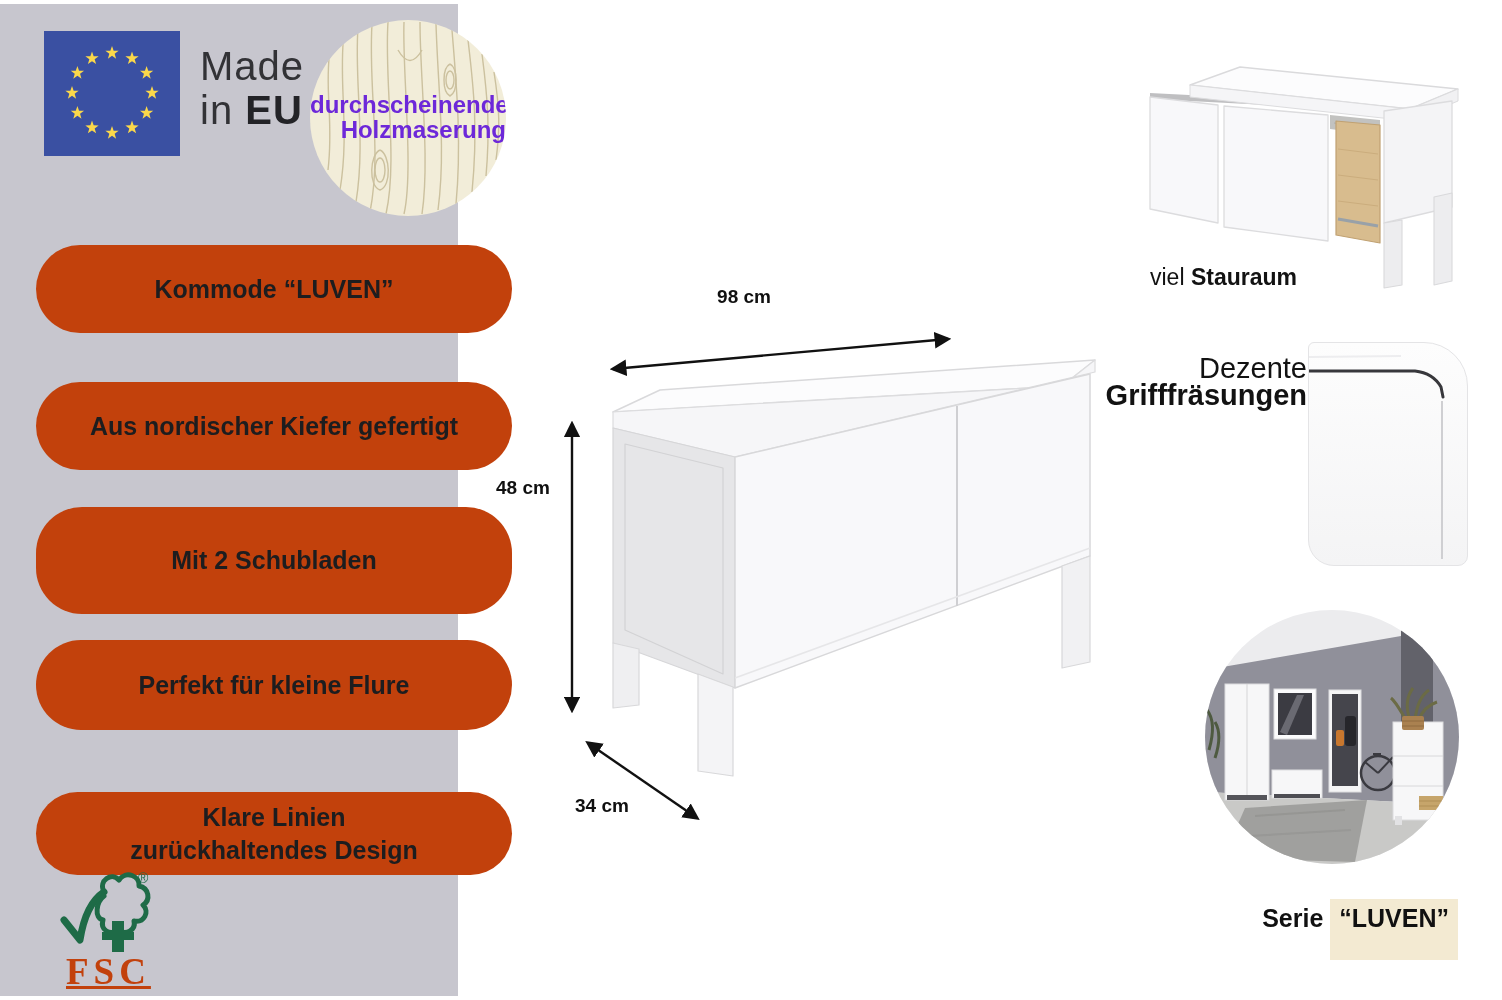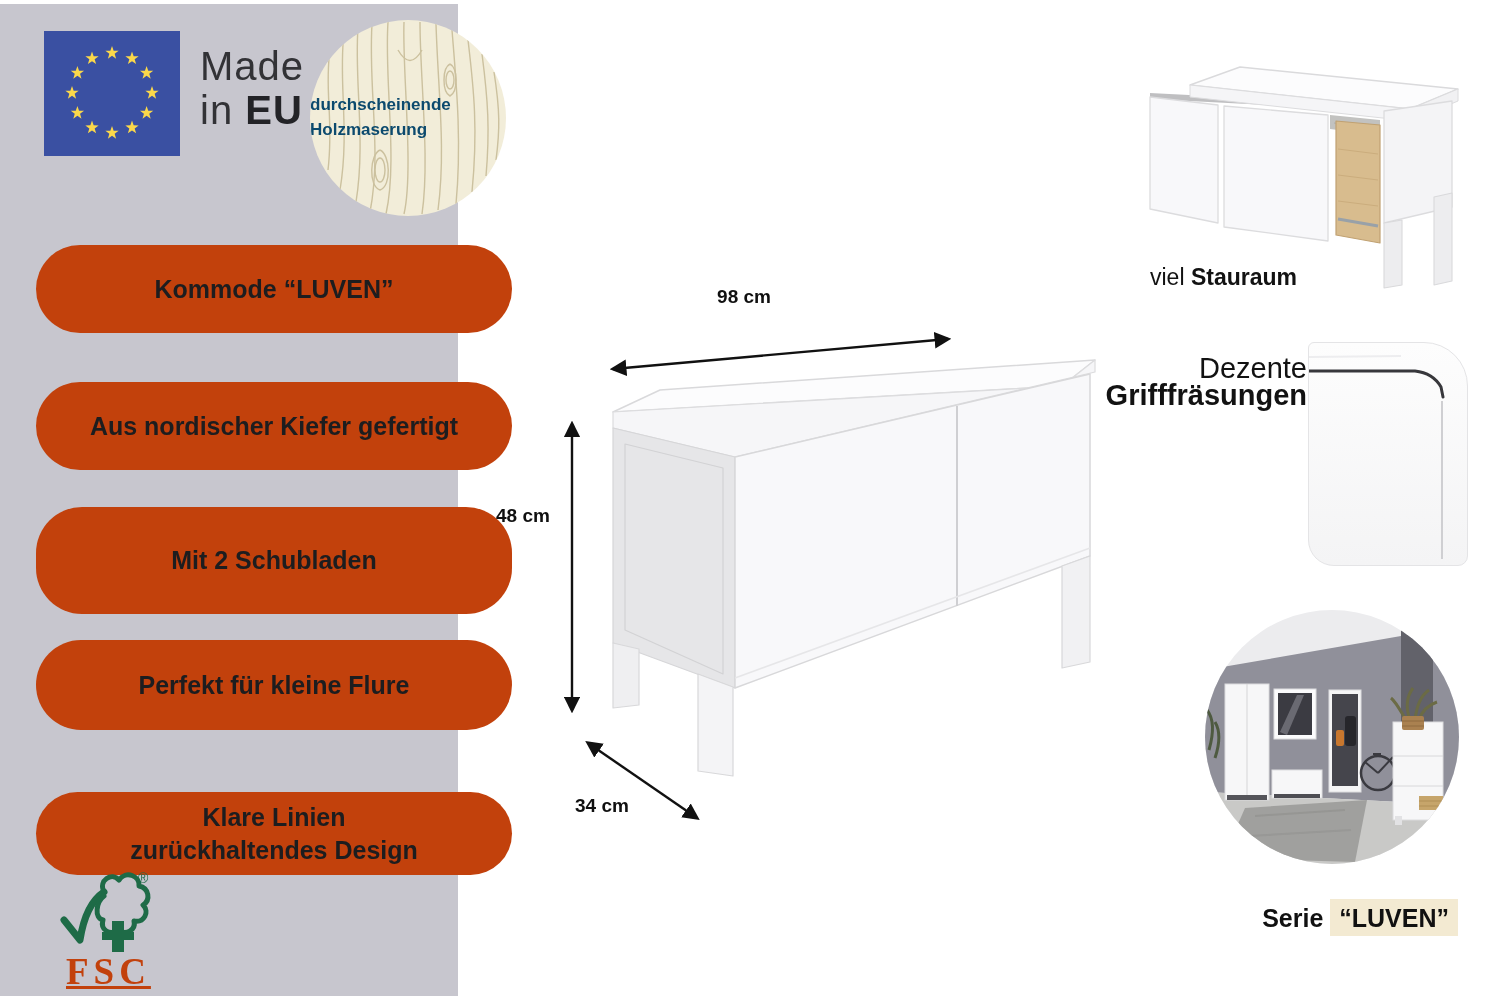--- a/index.html
+++ b/index.html
@@ -9,61 +9,61 @@
 
   
   .eu-flag{position:absolute;left:44px;top:31px;}
   .made-in{position:absolute;left:200px;top:44px;font-size:40px;line-height:44px;color:#323236;letter-spacing:1px;}
   .made-in b{font-weight:bold;color:#232327;}
 
   
   .wood-circle{position:absolute;left:310px;top:20px;width:196px;height:196px;border-radius:50%;
                background:#f2edd9;overflow:hidden;}
   .wood-circle svg{position:absolute;left:0;top:0;}
-  .wood-text{position:absolute;left:0;top:72px;width:100%;text-align:left;
-             font-weight:bold;font-size:17px;line-height:25px;color:#0c4a6e;}
+  .wood-text{position:absolute;left:0;top:72px;width:100%;text-align:right;
+             font-weight:bold;font-size:24px;line-height:25px;color:#6d28d9;}
 
   
   .pill{position:absolute;left:36px;width:476px;border-radius:46px;background:#c2410c;
         display:flex;flex-direction:column;justify-content:center;align-items:center;
         text-align:center;font-weight:bold;font-size:25px;line-height:33px;color:#1d1d1f;}
   .pill span:empty{display:none;}
   .p1{top:245px;height:88px}.p2{top:382px;height:88px}.p3{top:507px;height:107px}
   .p4{top:640px;height:90px}.p5{top:792px;height:83px}
 
   
   .fsc-art{position:absolute;left:56px;top:868px;}
   .fsc-label{position:absolute;left:66px;top:950px;font-family:"Liberation Serif","DejaVu Serif",serif;
              font-size:37px;font-weight:bold;letter-spacing:5px;color:#c2410c;text-decoration:underline;}
   .fsc-reg{position:absolute;left:138px;top:870px;font-size:14px;color:#1e6b47;}
 
   
   .main-art{position:absolute;left:520px;top:330px;}
   .dim{position:absolute;font-weight:bold;font-size:19px;color:#101010;}
   .dim-w{left:689px;top:286px;width:110px;text-align:center;}
-  .dim-h{left:496px;top:477px;width:70px;margin-top:28px;}
+  .dim-h{left:496px;top:477px;width:70px;}
   .dim-d{left:575px;top:795px;width:70px;}
 
   
   .drawer-art{position:absolute;left:1130px;top:45px;}
   .storage-caption{position:absolute;left:1150px;top:264px;font-size:23px;color:#121212;}
   .storage-caption b{font-weight:bold;}
   .grip-caption{position:absolute;left:1080px;top:355px;width:227px;text-align:right;
                 font-size:29px;line-height:27px;color:#121212;}
   .edge-caption{position:absolute;left:1080px;top:498px;width:227px;text-align:right;
                 font-size:23px;line-height:27px;color:#121212;}
   .cap-b{font-weight:bold;}
   .grip-panel{position:absolute;left:1308px;top:342px;width:158px;height:222px;
               border-radius:6px 44px 10px 26px;background:linear-gradient(180deg,#fdfdfd,#f4f4f5);
               border:1px solid #e4e4e6;overflow:hidden;}
   .room-circle{position:absolute;left:1205px;top:610px;width:254px;height:254px;border-radius:50%;overflow:hidden;}
   .series-caption{position:absolute;left:1060px;top:896px;width:398px;text-align:right;
                   font-weight:bold;font-size:25px;line-height:31px;color:#111;}
   .series-line2{margin-top:3px;}
-  .hl{background:#f3ead2;padding:4px 9px 2px 9px;display:inline-block;}
+  .hl{background:#f3ead2;padding:4px 9px 26px 9px;display:inline-block;}
 </style>
 </head>
 <body>
 
 <div class="page">
 
   <div class="sidebar-bg"></div>
 
   <svg class="eu-flag" width="136" height="125" viewBox="0 0 136 125">
     <defs>

